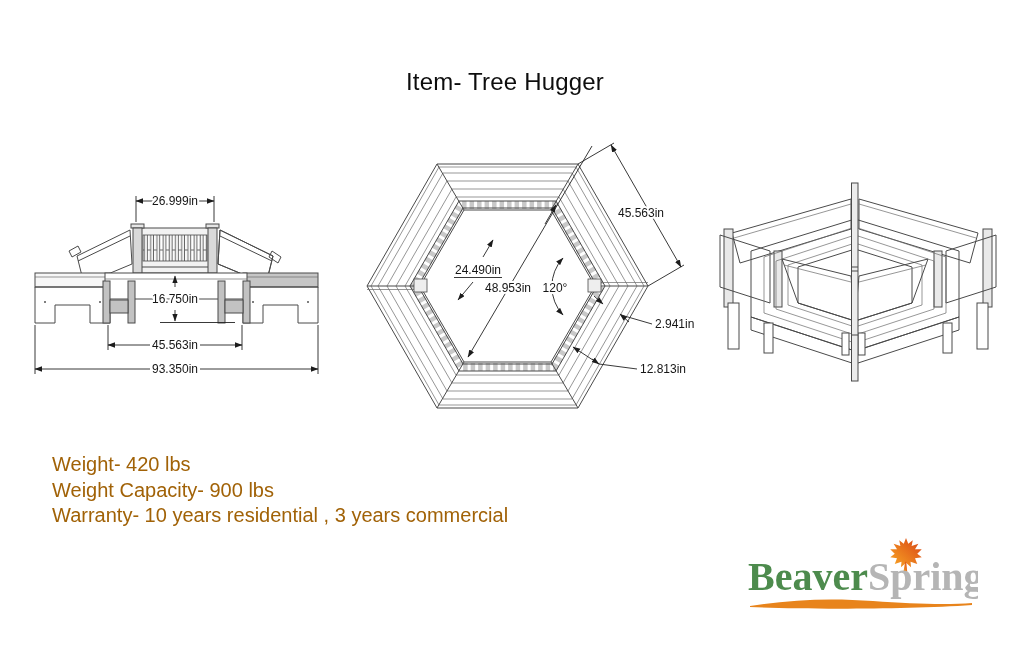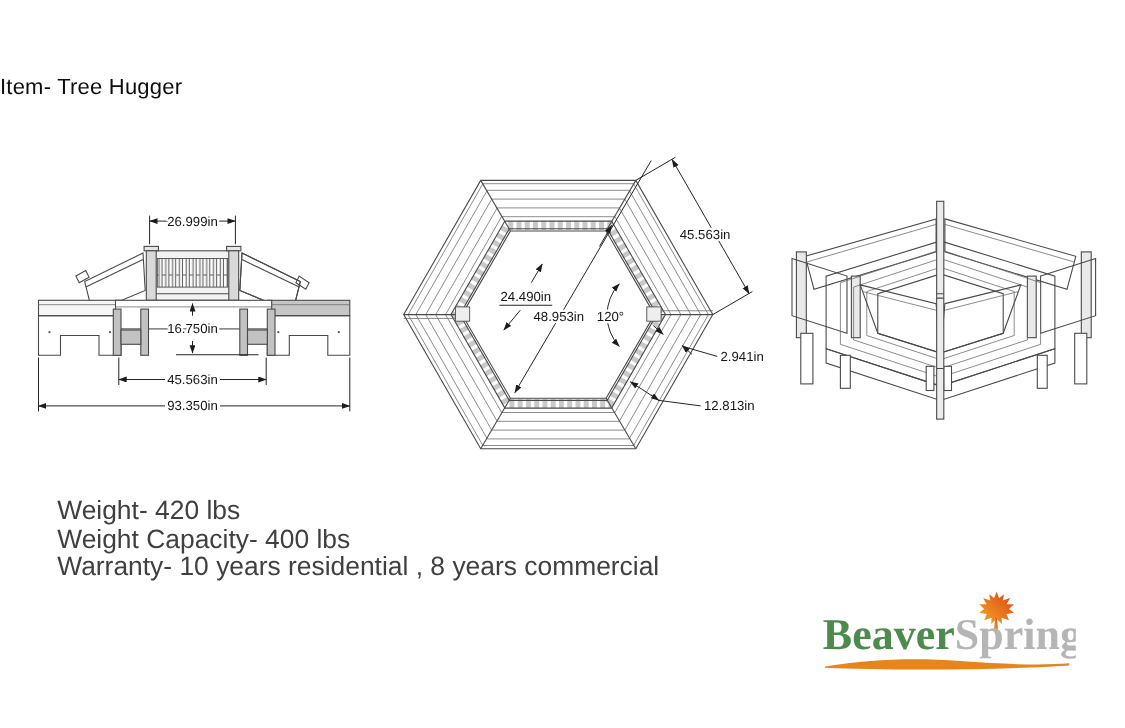--- a/index.html
+++ b/index.html
@@ -1,21 +1,21 @@
 <!DOCTYPE html>
 <html><head>
 <meta charset="utf-8">
 <style>
   html,body{margin:0;padding:0;background:#fff;}
   .canvas{position:relative;width:1023px;height:662px;background:#ffffff;overflow:hidden;
           font-family:"Liberation Sans",sans-serif;color:#111;}
-  .title{position:absolute;top:68px;left:0;width:1010px;
-         font-size:20px;color:#0d0d0d;letter-spacing:.2px;}
+  .title{position:absolute;top:68px;left:0;width:1010px;text-align:center;
+         font-size:24px;color:#0d0d0d;letter-spacing:.2px;}
   .view{position:absolute;}
-  .specs{position:absolute;left:52px;top:452px;font-size:24px;line-height:25.6px;color:#404040;}
+  .specs{position:absolute;left:52px;top:452px;font-size:20px;line-height:25.6px;color:#a16207;}
   .logo{position:absolute;left:746px;top:536px;width:232px;height:78px;}
   .logo .leaf{position:absolute;left:142px;top:2px;}
   .logo .brand{position:absolute;left:0;top:12px;}
   .logo .swoosh{position:absolute;left:2px;top:62px;}
   svg text.dim{font-family:"Liberation Sans",sans-serif;font-size:12px;fill:#161616;
                paint-order:stroke;stroke:#ffffff;stroke-width:4px;stroke-linejoin:round;}
   svg .ln{stroke:#4a4a4a;stroke-width:1;fill:none;}
   svg .thin{stroke:#6a6a6a;stroke-width:.7;fill:none;}
   svg .dimln{stroke:#222;stroke-width:.9;fill:none;}
 </style>
@@ -242,22 +242,22 @@
       <rect x="143.5" y="8" width="6.5" height="198" fill="#ececec" stroke="#4a4a4a"></rect>
       <line class="ln" x1="143.5" y1="92" x2="150" y2="92"></line>
       <line class="ln" x1="143.5" y1="96" x2="150" y2="96"></line>
       <line class="ln" x1="143.5" y1="160" x2="150" y2="160"></line>
     </g>
   </svg>
   </div>
 
   <div class="specs">
     <div>Weight- 420 lbs</div>
-    <div>Weight Capacity- 400 lbs</div>
-    <div>Warranty- 10 years residential , 8 years commercial</div>
+    <div>Weight Capacity- 900 lbs</div>
+    <div>Warranty- 10 years residential , 3 years commercial</div>
   </div>
 
   <div class="logo">
     <svg class="leaf" width="36" height="36" viewBox="0 0 30 32">
       <defs>
         <linearGradient id="leafg" x1="0" y1="1" x2="1" y2="0">
           <stop offset="0" stop-color="#f9a825"></stop>
           <stop offset="1" stop-color="#d84315"></stop>
         </linearGradient>
       </defs>

